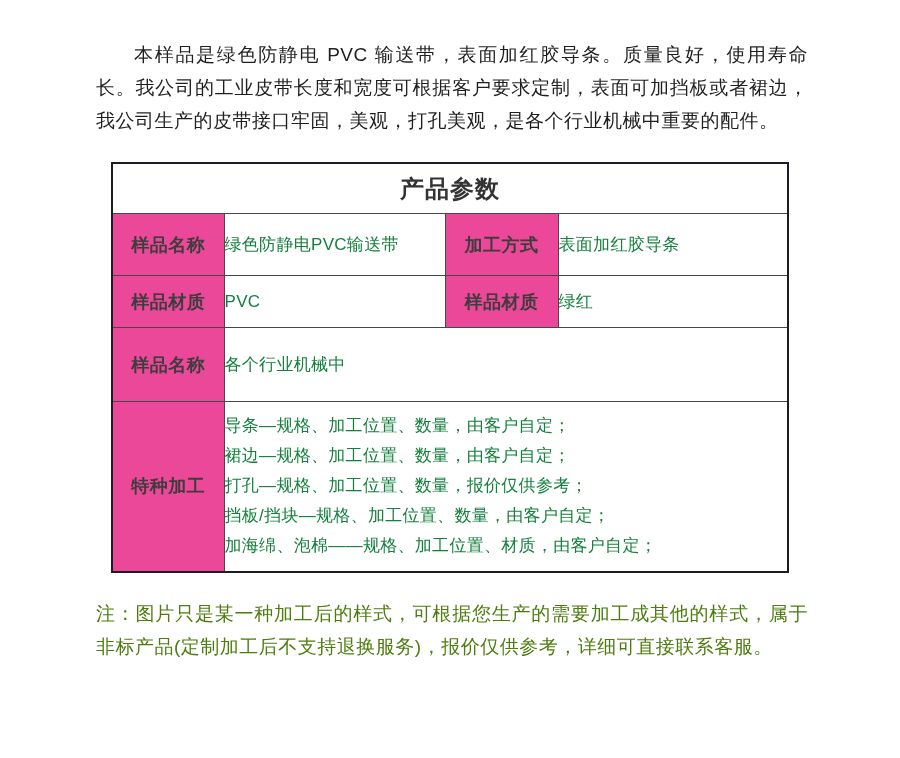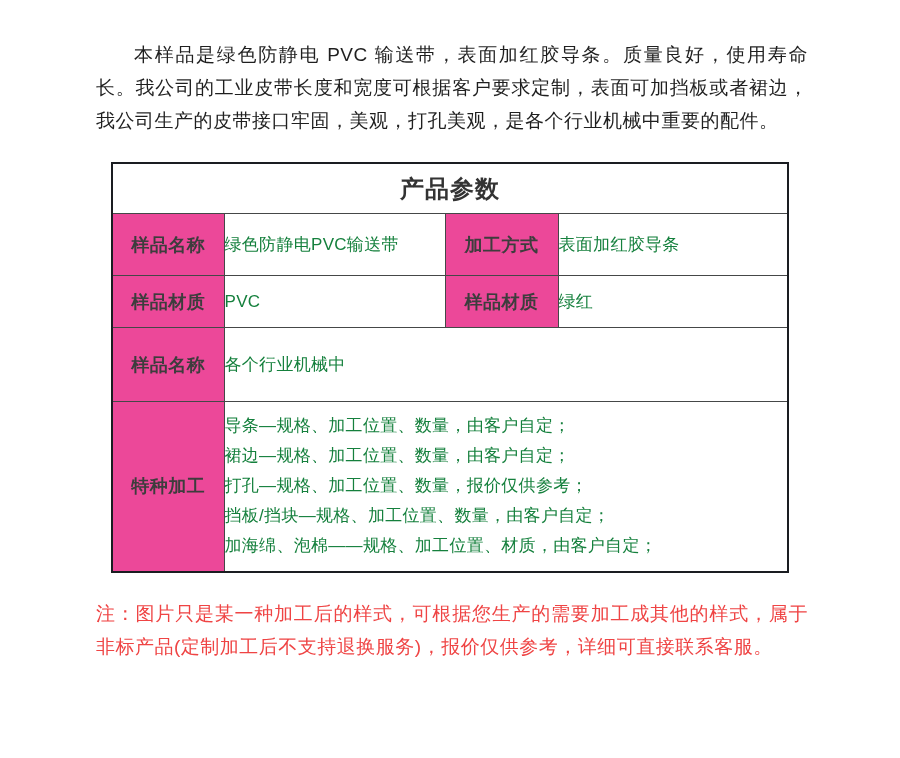--- a/index.html
+++ b/index.html
@@ -71,21 +71,21 @@
   }
   .multi-line div {
     line-height: 30px;
   }
   .note {
     margin: 24px 92px 0 96px;
     width: 712px;
     font-size: 19px;
     line-height: 33px;
     letter-spacing: 0.5px;
-    color: #ef4444;
+    color: #4d7c0f;
     text-align: justify;
   }
 </style>
 </head>
 <body>
 
 <div class="page">
 
   <p class="intro">本样品是绿色防静电 PVC 输送带，表面加红胶导条。质量良好，使用寿命长。我公司的工业皮带长度和宽度可根据客户要求定制，表面可加挡板或者裙边，我公司生产的皮带接口牢固，美观，打孔美观，是各个行业机械中重要的配件。</p>
 

